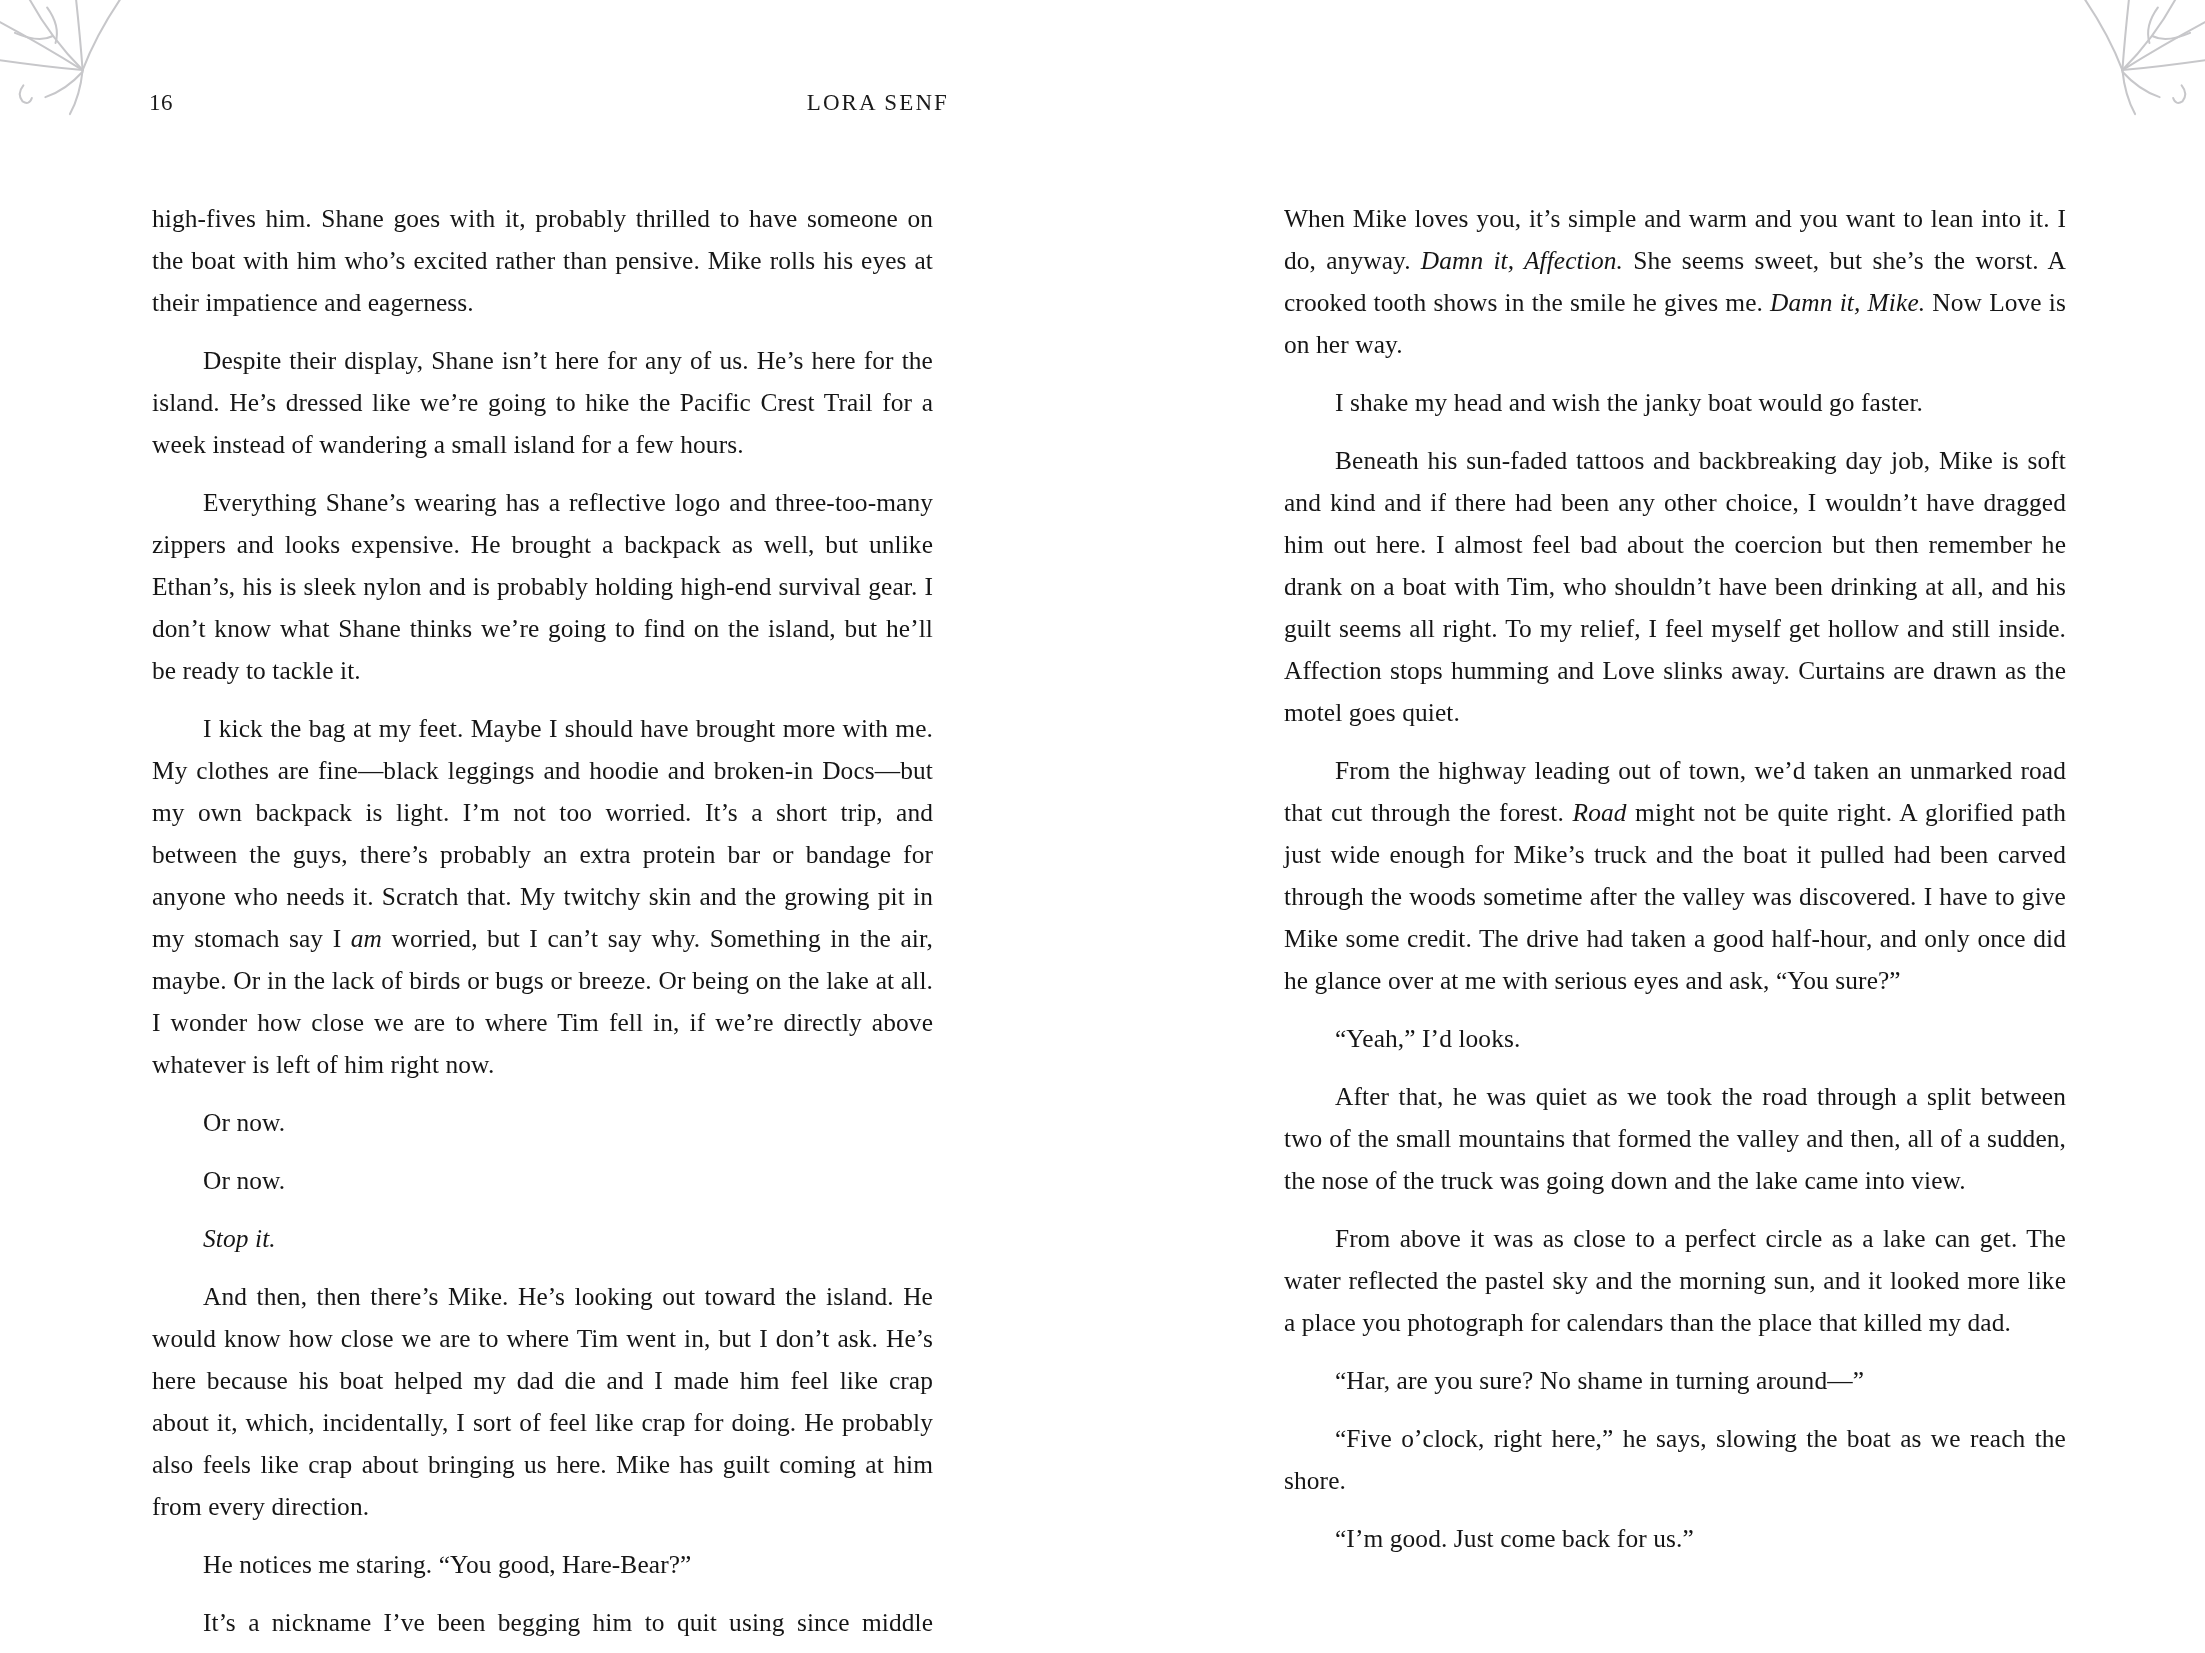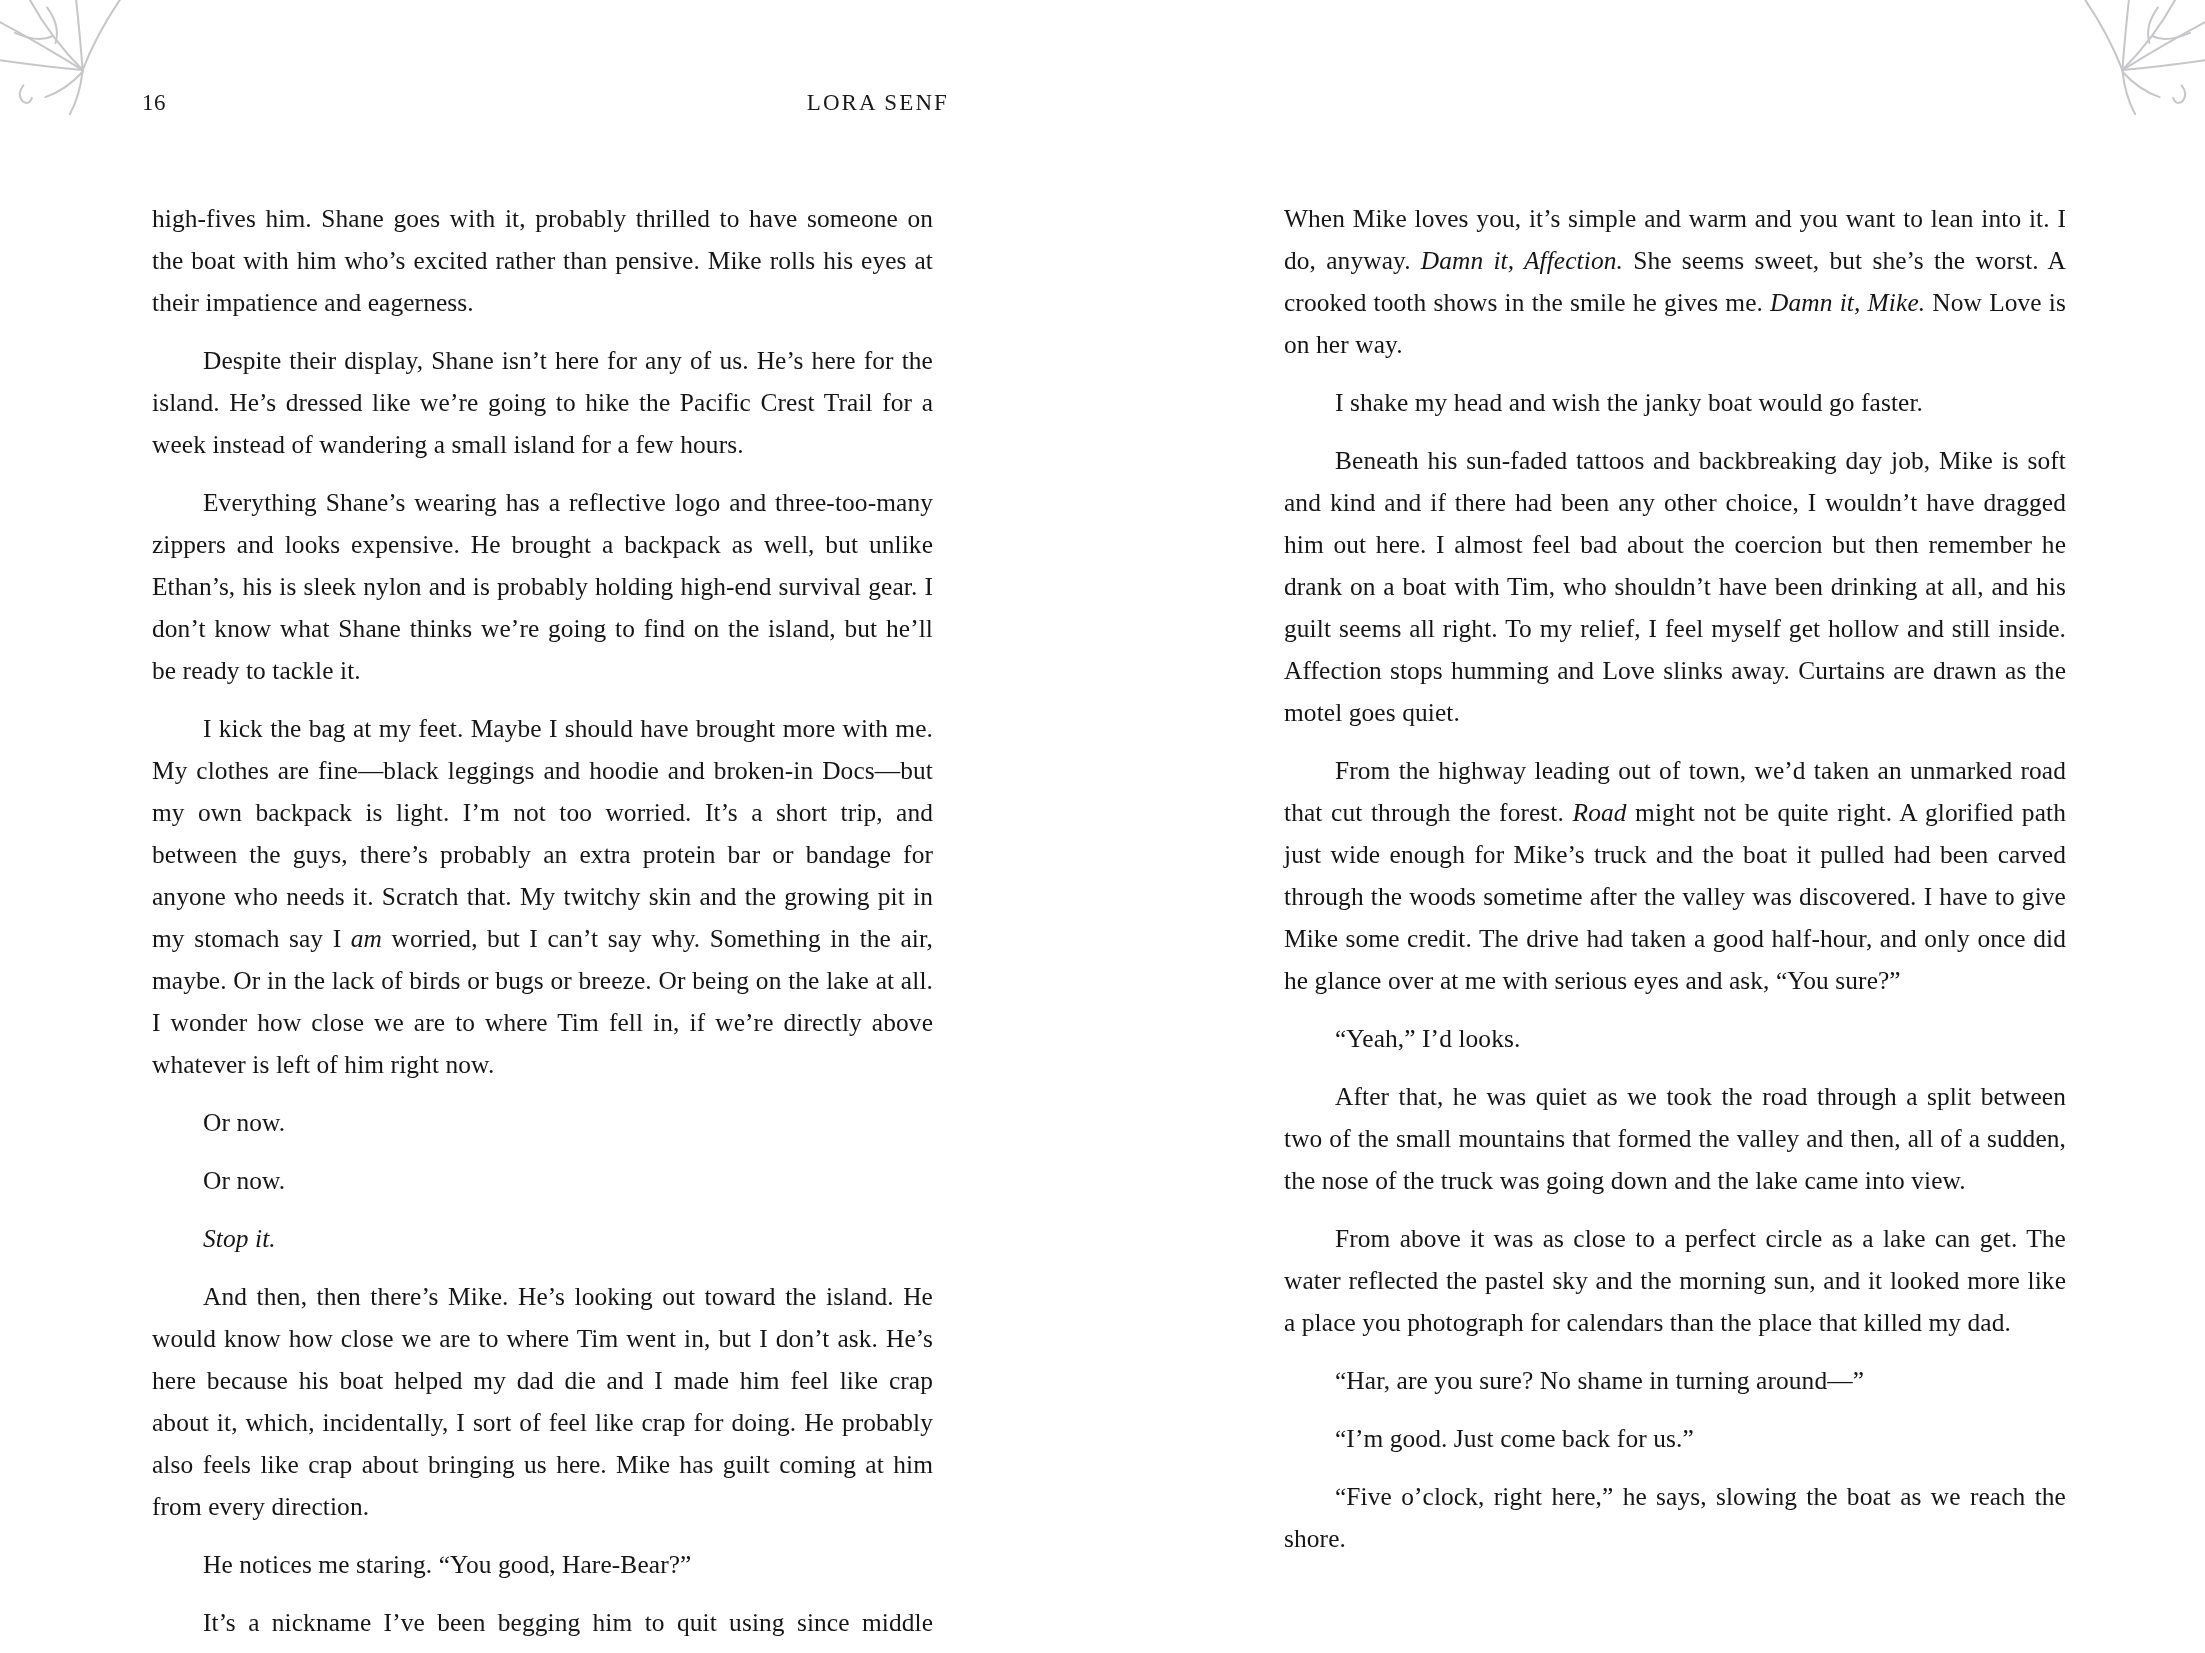--- a/index.html
+++ b/index.html
@@ -51,21 +51,21 @@
   .running-head {
     display: block;
     text-align: right;
     width: 100%;
   }
   .page-num {
     position: absolute;
     top: 0;
     letter-spacing: 0.4px;
   }
-  .page-num-left  { left: 6px; text-align: center; }
+  .page-num-left  { left: 13px; text-align: center; }
   .page-num-right { right: 1.7px; }
 
   .body-text {
     position: absolute;
     top: 181px;
     left: 0;
     width: 100%;
     font-size: 25.4px;
     line-height: 42px;
     text-align: justify;
@@ -129,17 +129,17 @@
 <div class="page page-right">
   <div class="body-text">
       <p class=""><span>When Mike loves you, it’s simple and warm and you want to lean into it. I do, anyway. </span><em>Damn it, Affection.</em><span> She seems sweet, but she’s the worst. A crooked tooth shows in the smile he gives me. </span><em>Damn it, Mike.</em><span> Now Love is on her way.</span></p>
       <p class="indent"><span>I shake my head and wish the janky boat would go faster.</span></p>
       <p class="indent"><span>Beneath his sun-faded tattoos and backbreaking day job, Mike is soft and kind and if there had been any other choice, I wouldn’t have dragged him out here. I almost feel bad about the coercion but then remember he drank on a boat with Tim, who shouldn’t have been drinking at all, and his guilt seems all right. To my relief, I feel myself get hollow and still inside. Affection stops humming and Love slinks away. Curtains are drawn as the motel goes quiet.</span></p>
       <p class="indent"><span>From the highway leading out of town, we’d taken an unmarked road that cut through the forest. </span><em>Road</em><span> might not be quite right. A glorified path just wide enough for Mike’s truck and the boat it pulled had been carved through the woods sometime after the valley was discovered. I have to give Mike some credit. The drive had taken a good half-hour, and only once did he glance over at me with serious eyes and ask, “You sure?”</span></p>
       <p class="indent"><span>“Yeah,” I’d looks.</span></p>
       <p class="indent"><span>After that, he was quiet as we took the road through a split between two of the small mountains that formed the valley and then, all of a sudden, the nose of the truck was going down and the lake came into view.</span></p>
       <p class="indent"><span>From above it was as close to a perfect circle as a lake can get. The water reflected the pastel sky and the morning sun, and it looked more like a place you photograph for calendars than the place that killed my dad.</span></p>
       <p class="indent"><span>“Har, are you sure? No shame in turning around—”</span></p>
+      <p class="indent"><span>“Five o’clock, right here,” he says, slowing the boat as we reach the shore.</span></p>
       <p class="indent"><span>“I’m good. Just come back for us.”</span></p>
-      <p class="indent"><span>“Five o’clock, right here,” he says, slowing the boat as we reach the shore.</span></p>
     </div>
 </div>
 
 
 </body></html>

